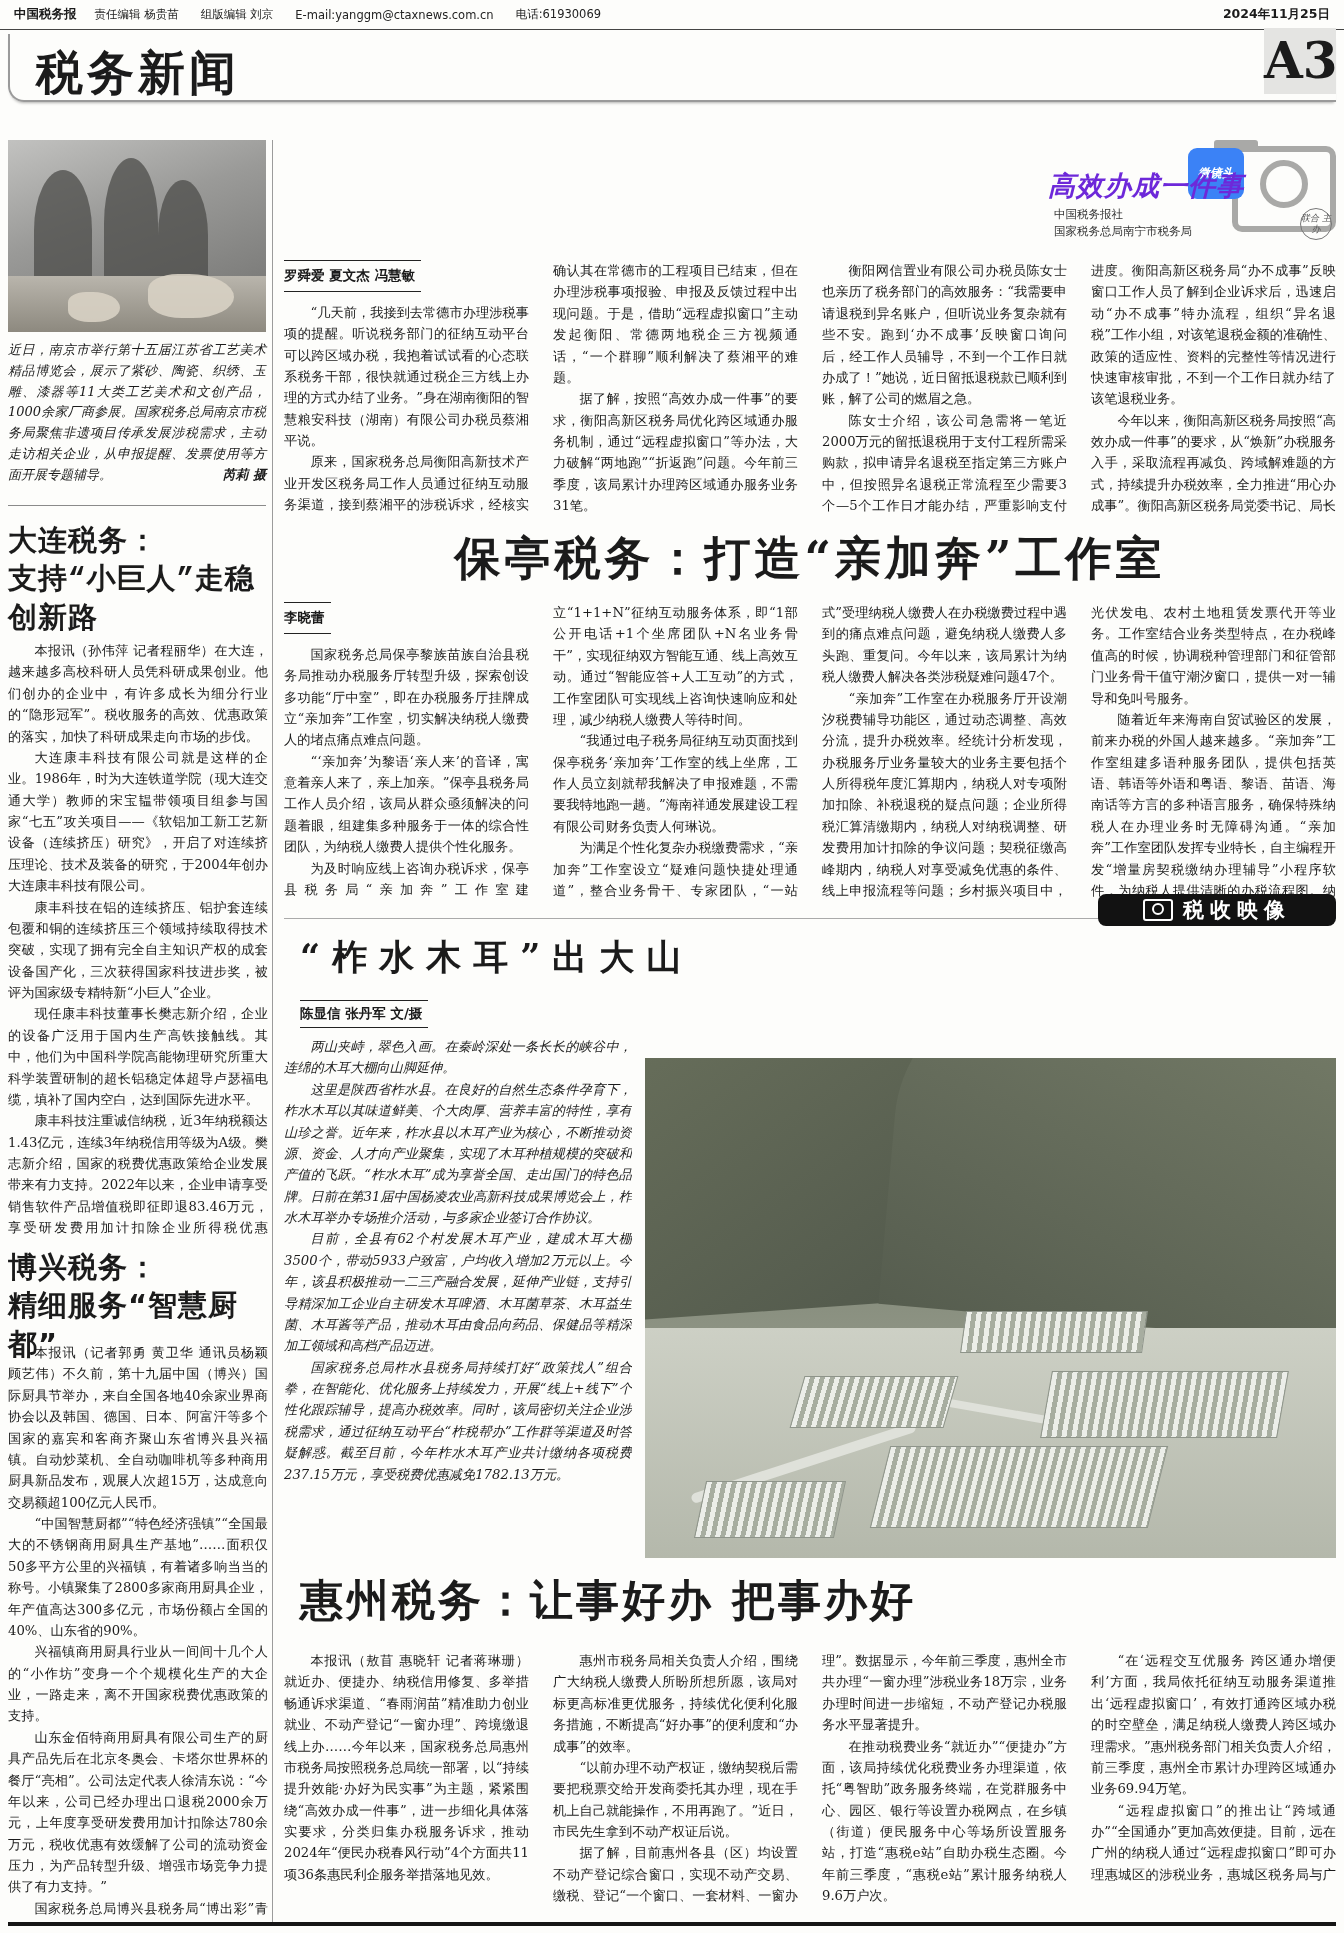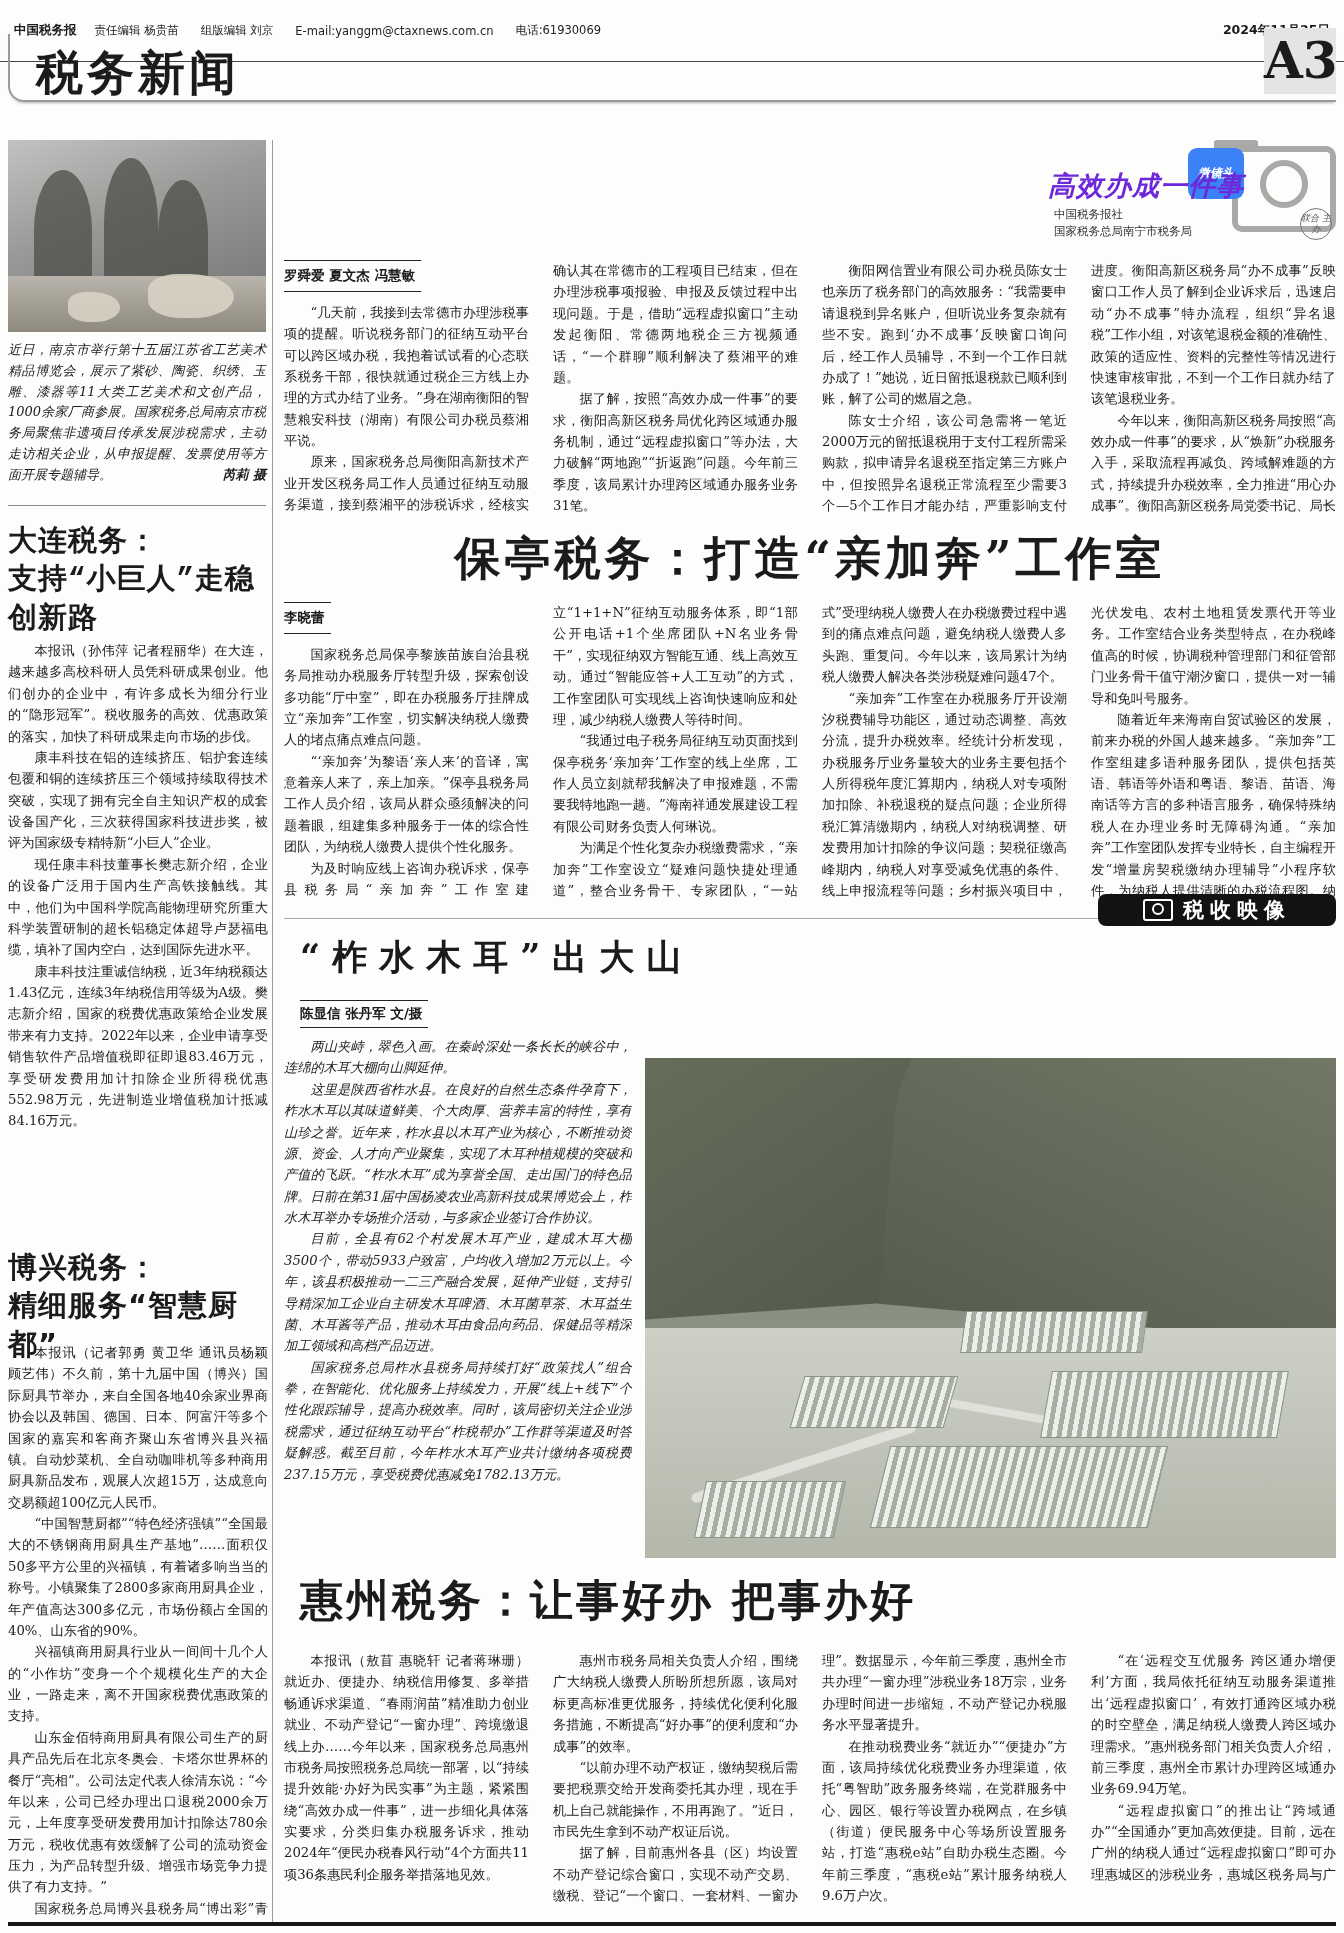--- a/index.html
+++ b/index.html
@@ -1,20 +1,20 @@
 <!DOCTYPE html>
 <html><head>
 <meta charset="utf-8">
 <style>
   html,body{margin:0;padding:0;background:#e9e9e7;}
   .page{position:relative;width:1344px;height:1933px;margin:0 auto;background:#fdfdfb;
         font-family:"DejaVu Serif","Liberation Serif",serif;color:#1b1b1b;overflow:hidden;}
   
   .masthead{position:absolute;top:0;left:0;right:0;height:29px;display:flex;align-items:center;
-            padding:16px 14px;border-bottom:1px solid #444;font-size:11.5px;
+            padding:0 14px;border-bottom:1px solid #444;font-size:11.5px;
             font-family:"DejaVu Sans","Liberation Sans",sans-serif;}
   .masthead .paper{font-weight:bold;font-size:12.5px;margin-right:18px;}
   .masthead .m-item{margin-right:22px;color:#222;}
   .masthead .date{margin-left:auto;font-weight:bold;font-size:12.5px;}
   
   .page-header{position:absolute;top:34px;left:8px;right:8px;height:66px;
                border-left:2px solid #9a9a9a;border-bottom:2px solid #9a9a9a;
                border-bottom-left-radius:16px;box-shadow:0 3px 3px -2px rgba(0,0,0,.3);}
   .section-title{position:absolute;left:26px;top:8px;font-size:47px;font-weight:bold;
                  letter-spacing:4px;font-family:"DejaVu Serif","Liberation Serif",serif;}
@@ -131,20 +131,21 @@
     <span class="credit">芮莉 摄</span>
   </div>
   <div class="hrule-left"></div>
 
   <div class="dalian-headline sub-headline">
     <div>大连税务：</div>
     <div>支持“小巨人”走稳创新路</div>
   </div>
   <div class="dalian-body body-text">
       <p>本报讯（孙伟萍 记者程丽华）在大连，越来越多高校科研人员凭科研成果创业。他们创办的企业中，有许多成长为细分行业的“隐形冠军”。税收服务的高效、优惠政策的落实，加快了科研成果走向市场的步伐。</p>
+      <p>大连康丰科技有限公司就是这样的企业。1986年，时为大连铁道学院（现大连交通大学）教师的宋宝韫带领项目组参与国家“七五”攻关项目——《软铝加工新工艺新设备（连续挤压）研究》，开启了对连续挤压理论、技术及装备的研究，于2004年创办大连康丰科技有限公司。</p>
       <p>康丰科技在铝的连续挤压、铝护套连续包覆和铜的连续挤压三个领域持续取得技术突破，实现了拥有完全自主知识产权的成套设备国产化，三次获得国家科技进步奖，被评为国家级专精特新“小巨人”企业。</p>
       <p>现任康丰科技董事长樊志新介绍，企业的设备广泛用于国内生产高铁接触线。其中，他们为中国科学院高能物理研究所重大科学装置研制的超长铝稳定体超导卢瑟福电缆，填补了国内空白，达到国际先进水平。</p>
       <p>康丰科技注重诚信纳税，近3年纳税额达1.43亿元，连续3年纳税信用等级为A级。樊志新介绍，国家的税费优惠政策给企业发展带来有力支持。2022年以来，企业申请享受销售软件产品增值税即征即退83.46万元，享受研发费用加计扣除企业所得税优惠552.98万元，先进制造业增值税加计抵减84.16万元。</p>
     </div>
 
   <div class="boxing-headline sub-headline">
     <div>博兴税务：</div>
     <div>精细服务“智慧厨都”</div>
   </div>
   <div class="boxing-body body-text">

